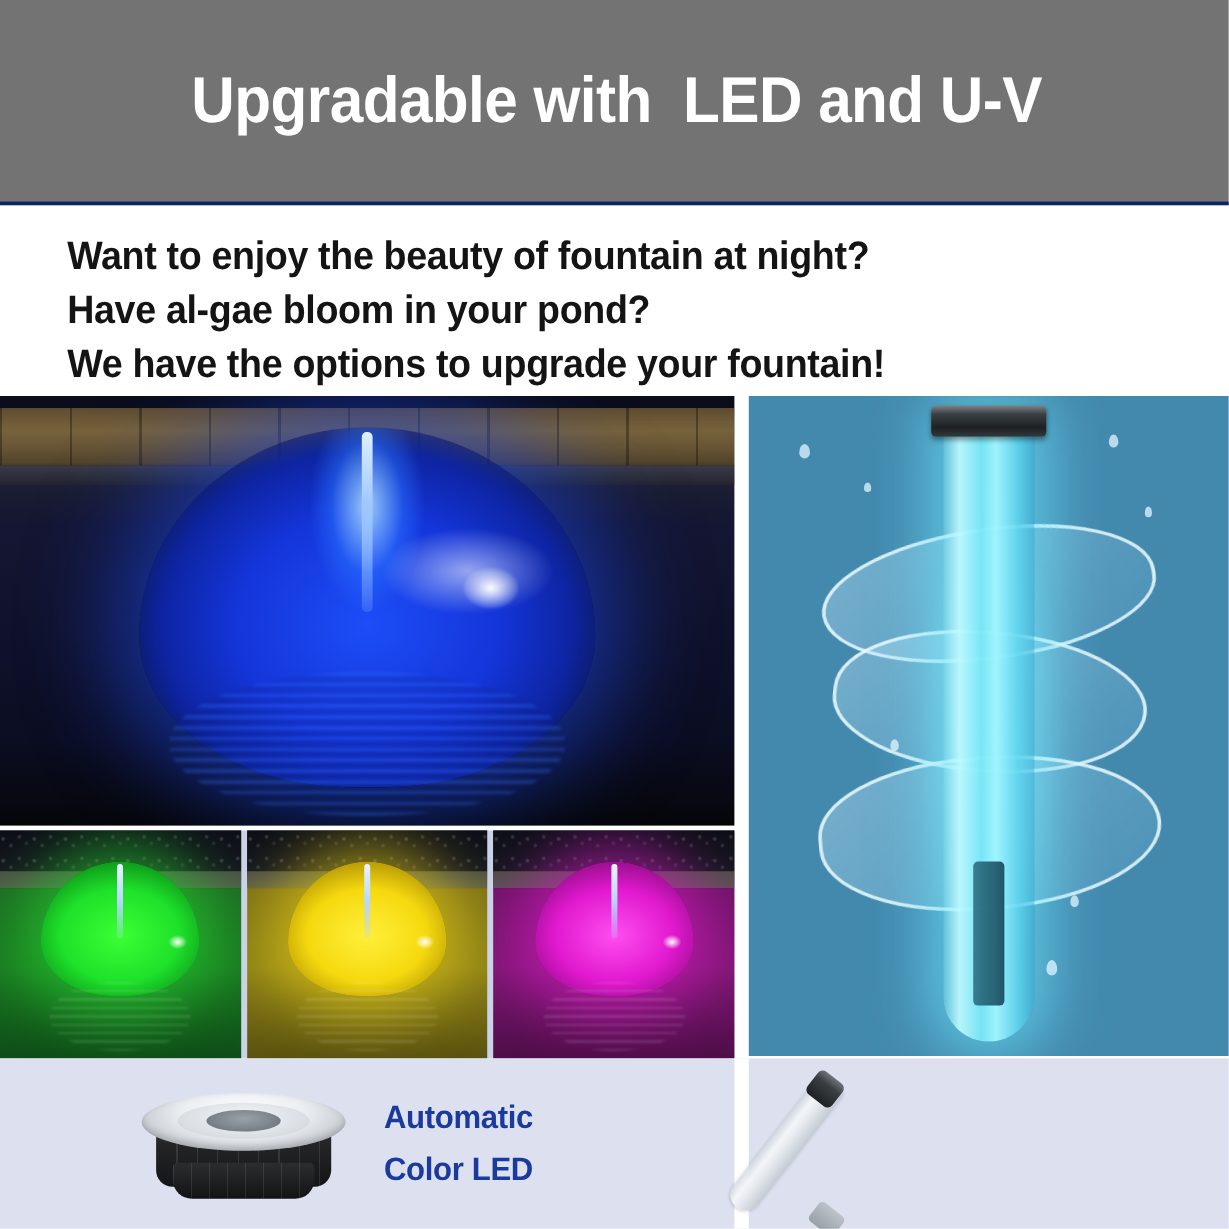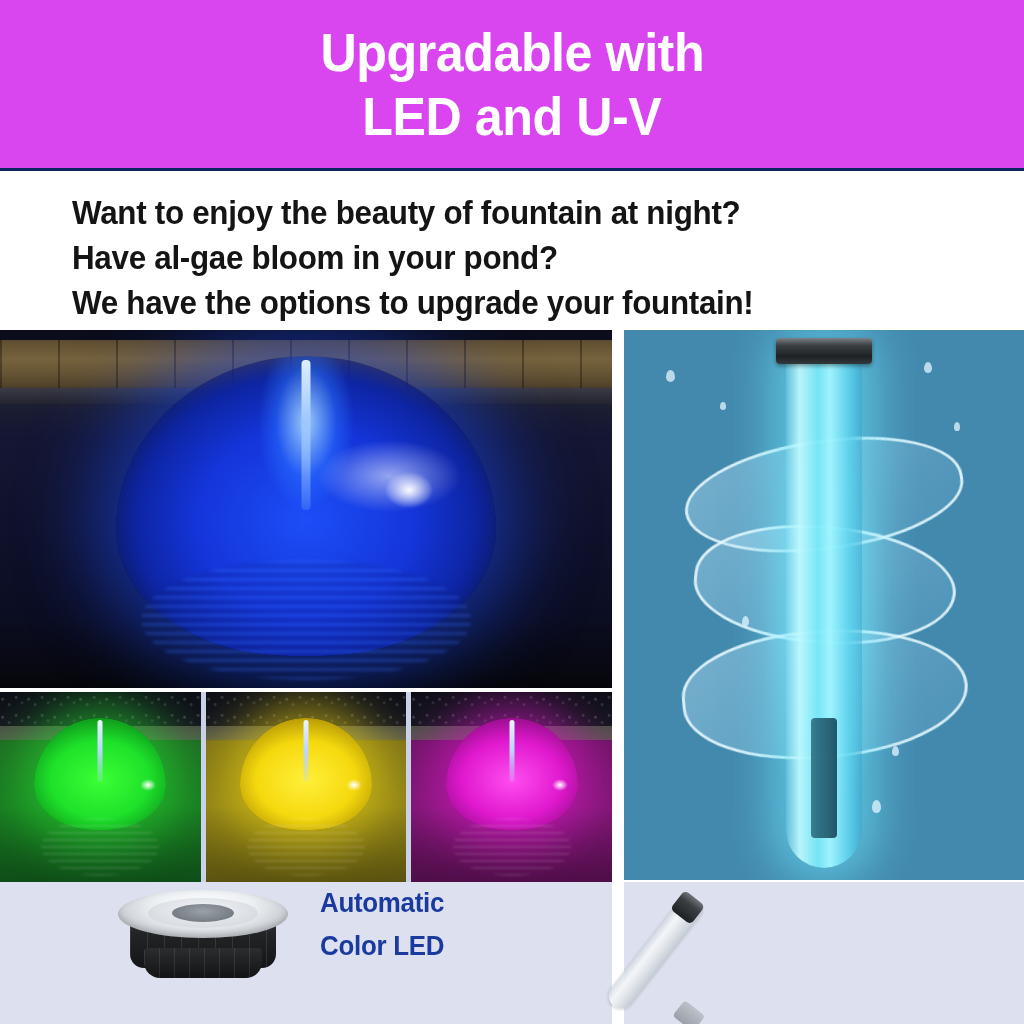--- a/index.html
+++ b/index.html
@@ -8,42 +8,42 @@
   body {
     font-family:"Liberation Sans", sans-serif;
     background:#ffffff;
     overflow:hidden;
   }
   .page { position:relative; width:1024px; height:1024px; background:#fff; }
 
   
   .banner {
     position:absolute; left:0; top:0; width:1024px; height:171px;
-    background:#d946ef;
+    background:#737373;
     border-bottom:3px solid #0a2464;
-    display:flex; flex-direction:column;
+    display:flex; 
     align-items:center; justify-content:center;
     overflow:hidden;
   }
   .banner-line {
     color:#ffffff;
     font-weight:bold;
     font-size:54px;
     line-height:64px;
     letter-spacing:-0.5px;
     transform:scaleX(0.93);
     white-space:nowrap;
     text-align:center;
   }
 
   
   .subtitle {
     position:absolute; left:0; top:174px; width:1024px; height:156px;
     background:#ffffff;
-    padding:16px 0 0 72px;
+    padding:16px 0 0 56px;
   }
   .sub-line {
     color:#141414;
     font-weight:bold;
     font-size:33px;
     line-height:45px;
     letter-spacing:-0.3px;
     transform:scaleX(0.95);
     transform-origin:left center;
     white-space:nowrap;
@@ -201,21 +201,21 @@
   .uv .d4 { left:330px; top:92px;  width:6px;  height:9px;  }
   .uv .d5 { left:268px; top:416px; width:7px;  height:10px; }
   .uv .d6 { left:248px; top:470px; width:9px;  height:13px; }
   .uv .d7 { left:118px; top:286px; width:7px;  height:10px; }
 
   
   .captions {
     position:absolute; left:0; top:882px; width:1024px; height:142px;
     background:#dde1ef;
   }
-  .cap-left  { position:absolute; left:0;   top:0; width:612px; height:142px; display:flex; align-items:flex-start; }
+  .cap-left  { position:absolute; left:0;   top:0; width:612px; height:142px; display:flex; align-items:center; }
   .cap-right { position:absolute; left:624px; top:0; width:400px; height:142px; display:flex; align-items:center; }
   .cap-divider {
     position:absolute; left:612px; top:0; width:12px; height:142px; background:#ffffff;
   }
   .cap-text {
     color:#1a3a9e; font-weight:bold; font-size:27px; line-height:43px;
     letter-spacing:-0.3px; transform:scaleX(0.96); transform-origin:left center;
     white-space:nowrap;
   }
 

